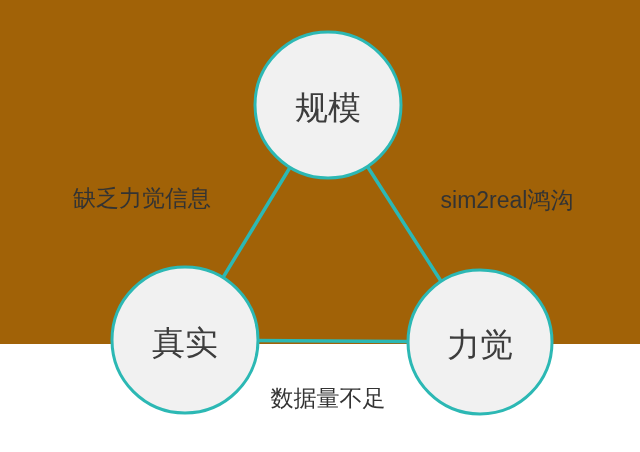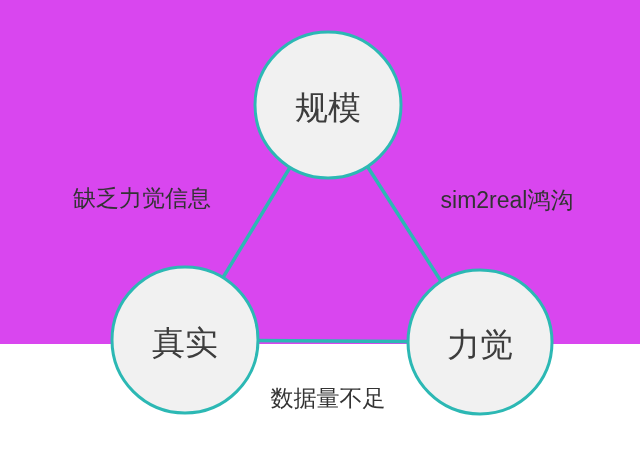--- a/index.html
+++ b/index.html
@@ -8,21 +8,21 @@
     background: #ffffff;
     width: 640px;
     height: 452px;
     overflow: hidden;
     font-family: "Liberation Sans", "DejaVu Sans", sans-serif;
   }
   .stage {
     position: relative;
     width: 640px;
     height: 344px;
-    background: #d946ef;
+    background: #a16207;
   }
   svg { display: block; }
   .edge {
     stroke: #2cb8b4;
     stroke-width: 3.5;
     fill: none;
     stroke-linecap: round;
   }
   .node-circle {
     fill: #f1f1f1;

